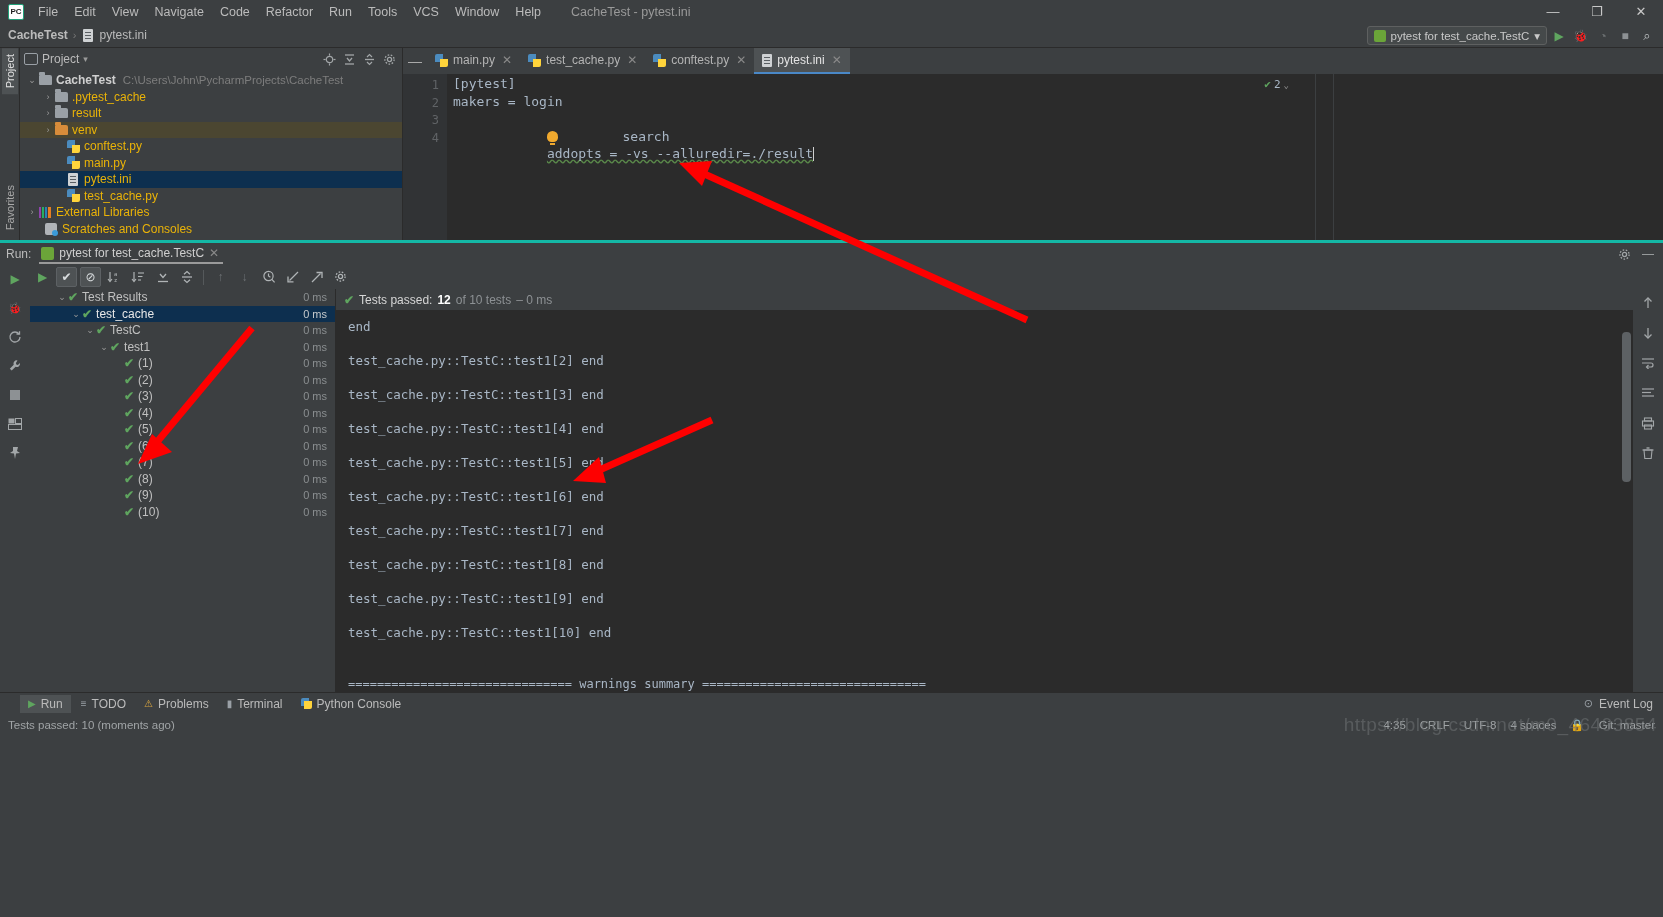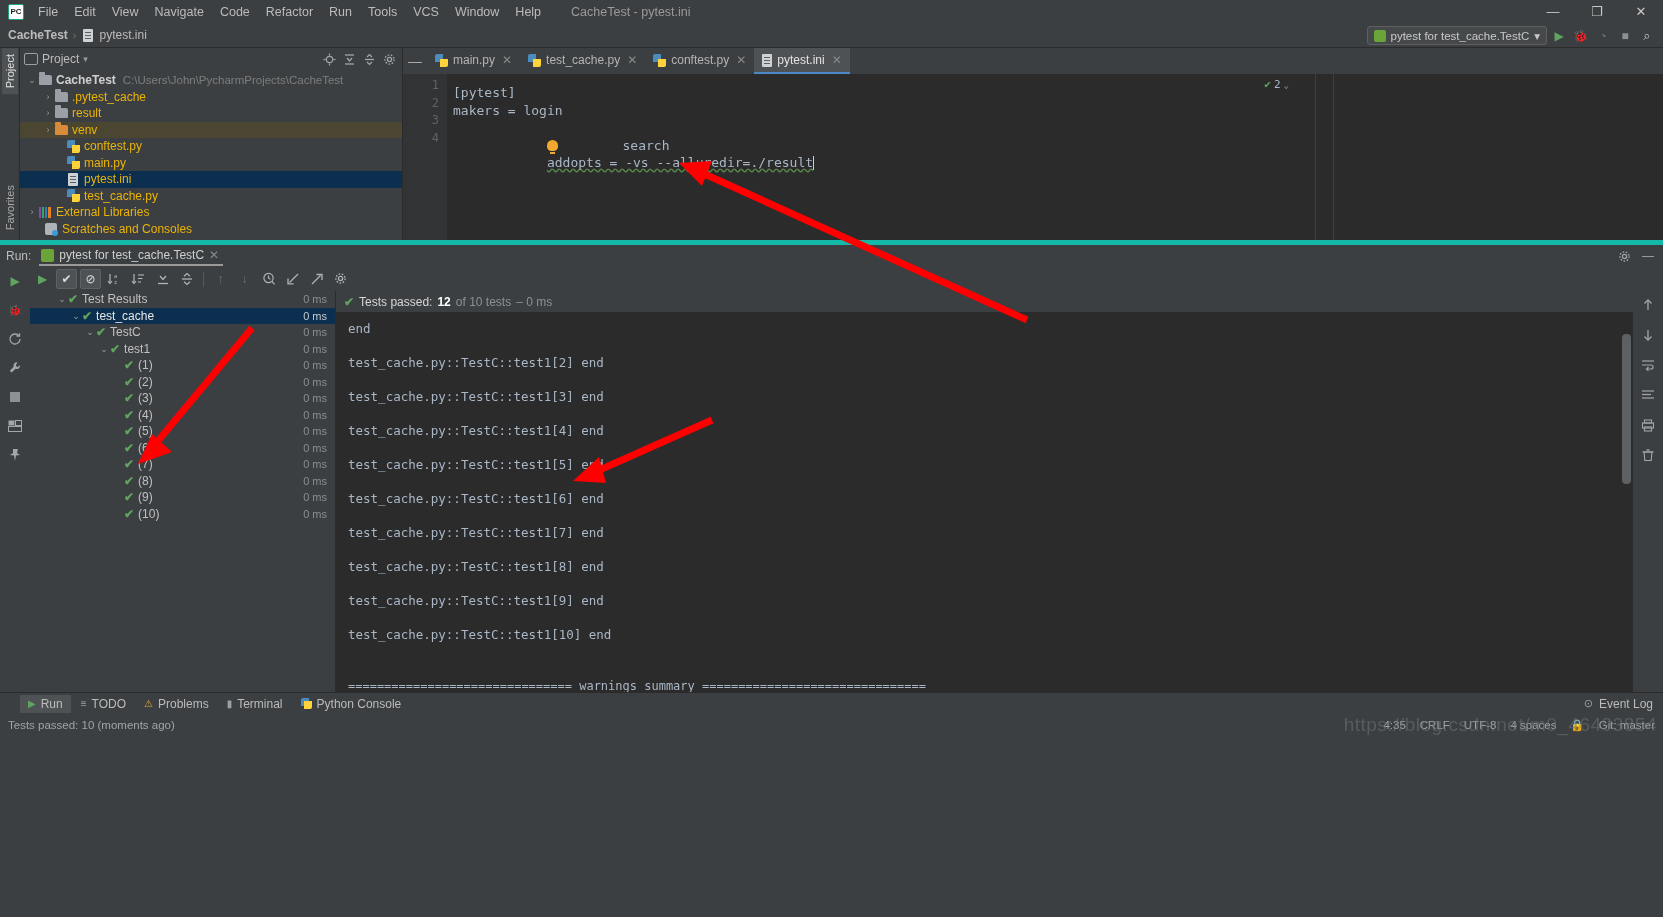--- a/index.html
+++ b/index.html
@@ -122,38 +122,38 @@
     height: 20px; background: #1f3650; display: flex; align-items: center; padding: 0 8px;
     font-size: 12px; color: #d2d8dd; flex: 0 0 20px; position: relative;
   }
   .notif-actions { position: absolute; right: 10px; display: flex; gap: 16px; }
   .notif-actions a { color: #67aee6; text-decoration: none; font-size: 12px; }
 
   .codewrap { flex: 1; display: flex; position: relative; min-height: 0; background: #2b2b2b; }
   .gutter { width: 44px; background: #313335; flex: 0 0 44px; padding-top: 3px; text-align: right; }
   .gutter .ln { height: 17.5px; line-height: 17.5px; font-family: "DejaVu Sans Mono", monospace;
     font-size: 12px; color: #606366; padding-right: 8px; }
-  .codearea { flex: 1; padding-top: 10px; font-family: "DejaVu Sans Mono", monospace;
+  .codearea { flex: 1; padding-top: 1px; font-family: "DejaVu Sans Mono", monospace;
     font-size: 13px; position: relative; min-width: 0; }
   .cline { height: 17.5px; line-height: 17.5px; white-space: pre; padding-left: 6px; color: #a9b7c6; }
   .squiggle { text-decoration: underline wavy #5a8a4a; text-decoration-skip-ink: none; }
   .bulb { display:inline-block; width:11px;height:11px;border-radius:50% 50% 40% 40%;
      background:#f0a92e; vertical-align:-1px; margin-right:2px; position:relative;}
   .bulb:after{content:'';position:absolute;bottom:-3px;left:3px;width:5px;height:2px;background:#f0a92e;}
   .caret { display:inline-block; width:1px; height:14px; background:#d0d0d0; vertical-align:-3px; }
   .editor-right-gutter {
     width: 18px; background: #2b2b2b; border-left: 1px solid #3c3f41; flex: 0 0 18px;
   }
   .editor-far-right { width: 330px; background:#2b2b2b; border-left:1px solid #3c3f41; flex:0 0 330px;}
   .inspect-badge { position:absolute; right:26px; top:4px; display:flex; align-items:center; gap:3px;
       font-size:11px; color:#a9b7c6;}
 
   
   .runwindow { height: 452px; flex: 0 0 452px; background: #3c3f41; display: flex; flex-direction: column;
-     border-top: 5px solid #14b8a6; }
+     border-top: 3px solid #14b8a6; }
   .run-header { height: 22px; display: flex; align-items: center; padding-left: 6px; gap: 8px;
      flex: 0 0 22px; position: relative; }
   .run-label { font-size: 12px; color: #bbbbbb; }
   .run-tab { display: flex; align-items: center; gap: 5px; font-size: 12px; color: #cfcfcf;
      border-bottom: 2px solid #9a9a9a; padding: 2px 4px 2px 2px; }
   .run-header-icons { position: absolute; right: 6px; display: flex; gap: 6px; align-items: center; }
 
   .run-body { flex: 1; display: flex; min-height: 0; }
   .run-left-strip { width: 30px; background: #3c3f41; flex: 0 0 30px;
       display: flex; flex-direction: column; align-items: center; padding-top: 4px; gap: 9px; }

